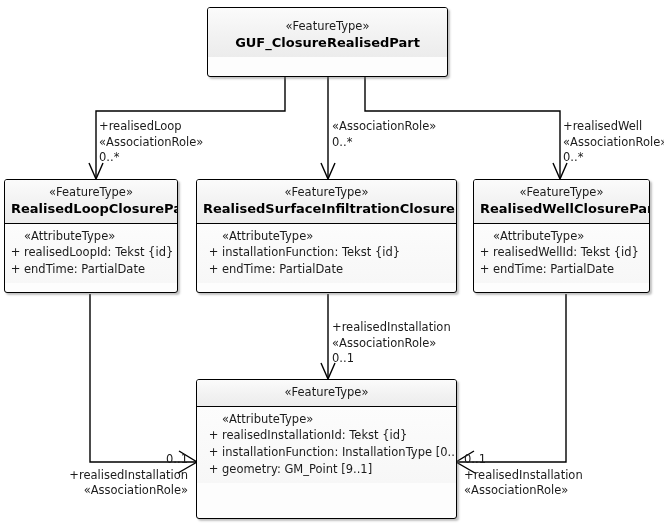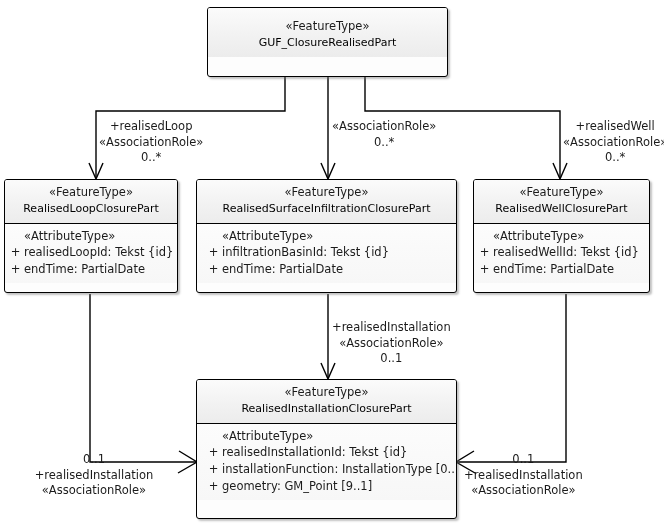--- a/index.html
+++ b/index.html
@@ -46,23 +46,23 @@
     border-bottom: 1.6px solid #000000;
   }
   .cls-header.noborder { border-bottom: none; }
   .stereo {
     font-size: 11.5px;
     line-height: 15px;
     color: #1b1b1b;
     white-space: nowrap;
   }
   .cls-title {
-    font-size: 11px;
+    font-size: 13px;
     line-height: 17px;
-    font-weight: normal;
+    font-weight: bold;
     color: #000000;
     white-space: nowrap;
   }
   .cls-body {
     box-sizing: border-box;
     padding: 4px 2px 5px 2px;
     background: linear-gradient(180deg, #fcfcfc 0%, #f7f7f7 100%);
   }
   .attr-stereo {
     font-size: 11.5px;
@@ -88,21 +88,21 @@
     color: #1b1b1b;
   }
   .edge-label {
     position: absolute;
     font-size: 11.5px;
     line-height: 15.5px;
     color: #1b1b1b;
     white-space: nowrap;
   }
   .edge-label.right-align { text-align: right; }
-  .lbl-line { display: block; text-align: center; }
+  .lbl-line { display: block; }
 </style>
 </head>
 <body>
 
 <div id="canvas">
 
   <svg class="wires" viewBox="0 0 664 525" width="664" height="525" xmlns="http://www.w3.org/2000/svg">
 
     <path d="M 285,77 L 285,111 L 96,111 L 96,178" fill="none" stroke="#000000" stroke-width="1.4"></path>
     <path d="M 89,163 L 96,179 L 103,163" fill="none" stroke="#000000" stroke-width="1.4"></path>
@@ -150,21 +150,21 @@
 
   <div class="uml-class" style="left:196px; top:179px; width:261px; height:114px;">
     <div class="cls-header">
       <div class="stereo">«FeatureType»</div>
       <div class="cls-title">RealisedSurfaceInfiltrationClosurePart</div>
     </div>
     <div class="cls-body" style="padding-left:8px;">
       <div class="attr-stereo">«AttributeType»</div>
       <div class="attr-row">
         <span class="attr-vis">+</span>
-        <span class="attr-text">infiltrationBasinId: Tekst {id}</span>
+        <span class="attr-text">installationFunction: Tekst {id}</span>
       </div>
       <div class="attr-row">
         <span class="attr-vis">+</span>
         <span class="attr-text">endTime: PartialDate</span>
       </div>
     </div>
   </div>
 
   <div class="uml-class" style="left:473px; top:179px; width:177px; height:114px;">
     <div class="cls-header">
@@ -180,21 +180,20 @@
       <div class="attr-row">
         <span class="attr-vis">+</span>
         <span class="attr-text">endTime: PartialDate</span>
       </div>
     </div>
   </div>
 
   <div class="uml-class" style="left:196px; top:379px; width:261px; height:140px;">
     <div class="cls-header">
       <div class="stereo">«FeatureType»</div>
-      <div class="cls-title">RealisedInstallationClosurePart</div>
     </div>
     <div class="cls-body" style="padding-left:8px;">
       <div class="attr-stereo">«AttributeType»</div>
       <div class="attr-row">
         <span class="attr-vis">+</span>
         <span class="attr-text">realisedInstallationId: Tekst {id}</span>
       </div>
       <div class="attr-row">
         <span class="attr-vis">+</span>
         <span class="attr-text">installationFunction: InstallationType [0..1]</span>

